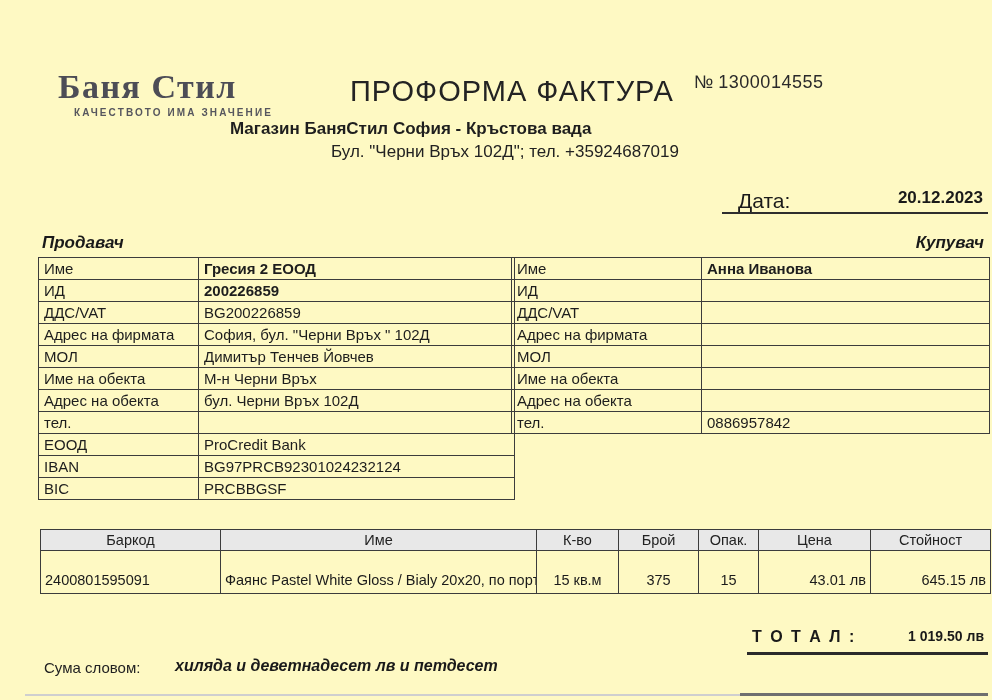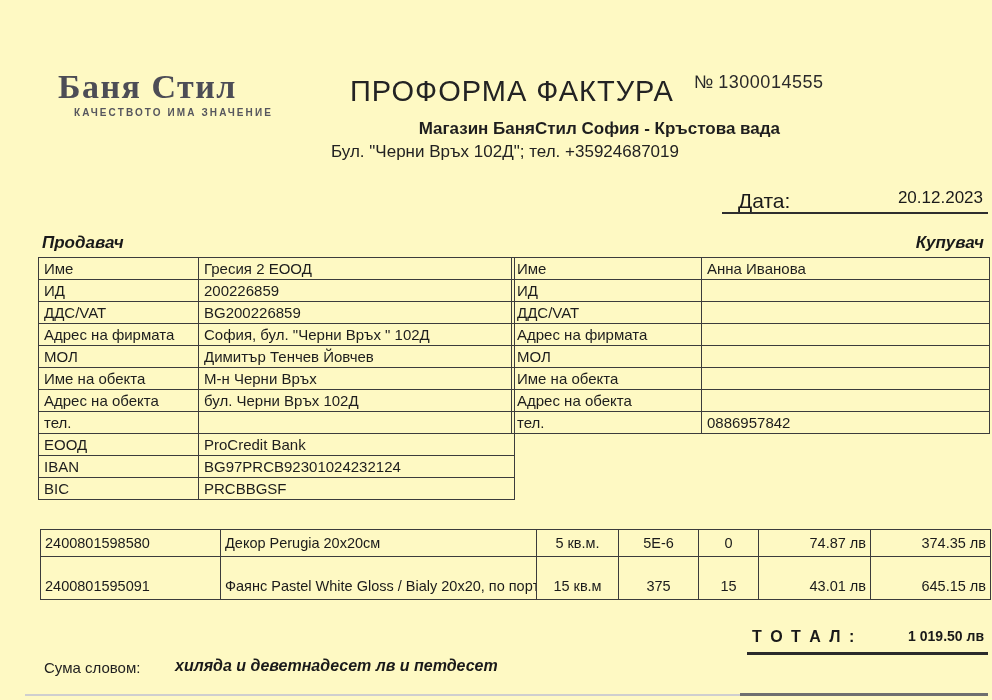--- a/index.html
+++ b/index.html
@@ -10,36 +10,36 @@
   
   .logo-block{position:absolute;left:58px;top:70px;width:215px;}
   .logo-name{font-family:"Liberation Serif",serif;font-weight:bold;font-size:34px;
     color:#4d4d56;letter-spacing:1.5px;line-height:1;white-space:nowrap;}
   .logo-tagline{font-size:10px;font-weight:bold;letter-spacing:2.1px;color:#56565e;
     text-align:right;margin-top:3px;white-space:nowrap;}
   .invoice-title{position:absolute;left:350px;top:60px;font-size:29px;letter-spacing:1px;
     color:#232323;white-space:nowrap;margin-top:15px;}
   .invoice-number{position:absolute;left:694px;top:72px;font-size:18px;color:#2a2a2a;}
   .invoice-number .num{letter-spacing:0.5px;}
-  .store-name{position:absolute;left:230px;top:119px;width:550px;text-align:right;
+  .store-name{position:absolute;left:230px;top:119px;width:550px;text-align:left;
     font-size:17px;font-weight:bold;color:#1e1e1e;}
   .store-address{position:absolute;left:230px;top:142px;width:550px;text-align:center;
     font-size:17px;color:#222;}
   .date-label{position:absolute;left:738px;top:189px;font-size:21px;}
-  .date-value{position:absolute;right:9px;top:188px;font-size:17px;font-weight:normal;}
+  .date-value{position:absolute;right:9px;top:188px;font-size:17px;font-weight:bold;}
   .date-rule{position:absolute;left:722px;top:212px;width:266px;height:2px;background:#2e2e2e;}
   
   .seller-label{position:absolute;left:42px;top:233px;font-size:17px;font-weight:bold;font-style:italic;}
   .buyer-label{position:absolute;right:8px;top:233px;font-size:17px;font-weight:bold;font-style:italic;}
   table.party{position:absolute;border-collapse:collapse;table-layout:fixed;font-size:15px;}
   table.party td{border:1.5px solid #3c3c3c;height:21px;padding:0 0 0 5px;
     white-space:nowrap;overflow:hidden;vertical-align:middle;color:#1d1d1d;}
   table.seller{left:38px;top:257px;width:477px;}
   table.buyer{left:511px;top:257px;width:479px;}
-  td.b{font-weight:normal;margin-top:40px;}
+  td.b{font-weight:bold;margin-top:40px;}
   
   table.items{position:absolute;left:40px;top:529px;width:950px;border-collapse:collapse;
     table-layout:fixed;font-size:14.5px;}
   table.items th{border:1.5px solid #3c3c3c;background:#e8e8e8;font-weight:normal;
     height:20px;padding:0;color:#222;}
   table.items td{border:1.5px solid #3c3c3c;padding:0 4px;white-space:nowrap;
     overflow:hidden;color:#1b1b1b;}
   table.items tr.r1 td{height:26px;vertical-align:middle;}
   table.items tr.r2 td{height:37px;vertical-align:bottom;padding-bottom:5px;}
   .c{text-align:center;}
@@ -180,28 +180,28 @@
     <colgroup>
       <col style="width:180px">
         <col style="width:316px">
         <col style="width:82px">
       <col style="width:80px">
         <col style="width:60px">
         <col style="width:112px">
         <col style="width:120px">
     </colgroup>
     <tbody>
-    <tr class="r1">
-      <td>2400801598580</td>
-      <td>Декор Perugia 20x20см</td>
-      <td class="c">5 кв.м.</td>
-      <td class="c">5Е-6</td>
-      <td class="c">0</td>
-      <td class="r">74.87 лв</td>
-      <td class="r">374.35 лв</td>
+        <tr>
+      <th>Баркод</th>
+      <th>Име</th>
+      <th>К-во</th>
+      <th>Брой</th>
+      <th>Опак.</th>
+      <th>Цена</th>
+      <th>Стойност</th>
     </tr>
     <tr class="r2">
       <td>2400801595091</td>
       <td>Фаянс Pastel White Gloss / Bialy 20x20, по поръчка</td>
       <td class="c">15 кв.м</td>
       <td class="c">375</td>
       <td class="c">15</td>
       <td class="r">43.01 лв</td>
       <td class="r">645.15 лв</td>
     </tr>

